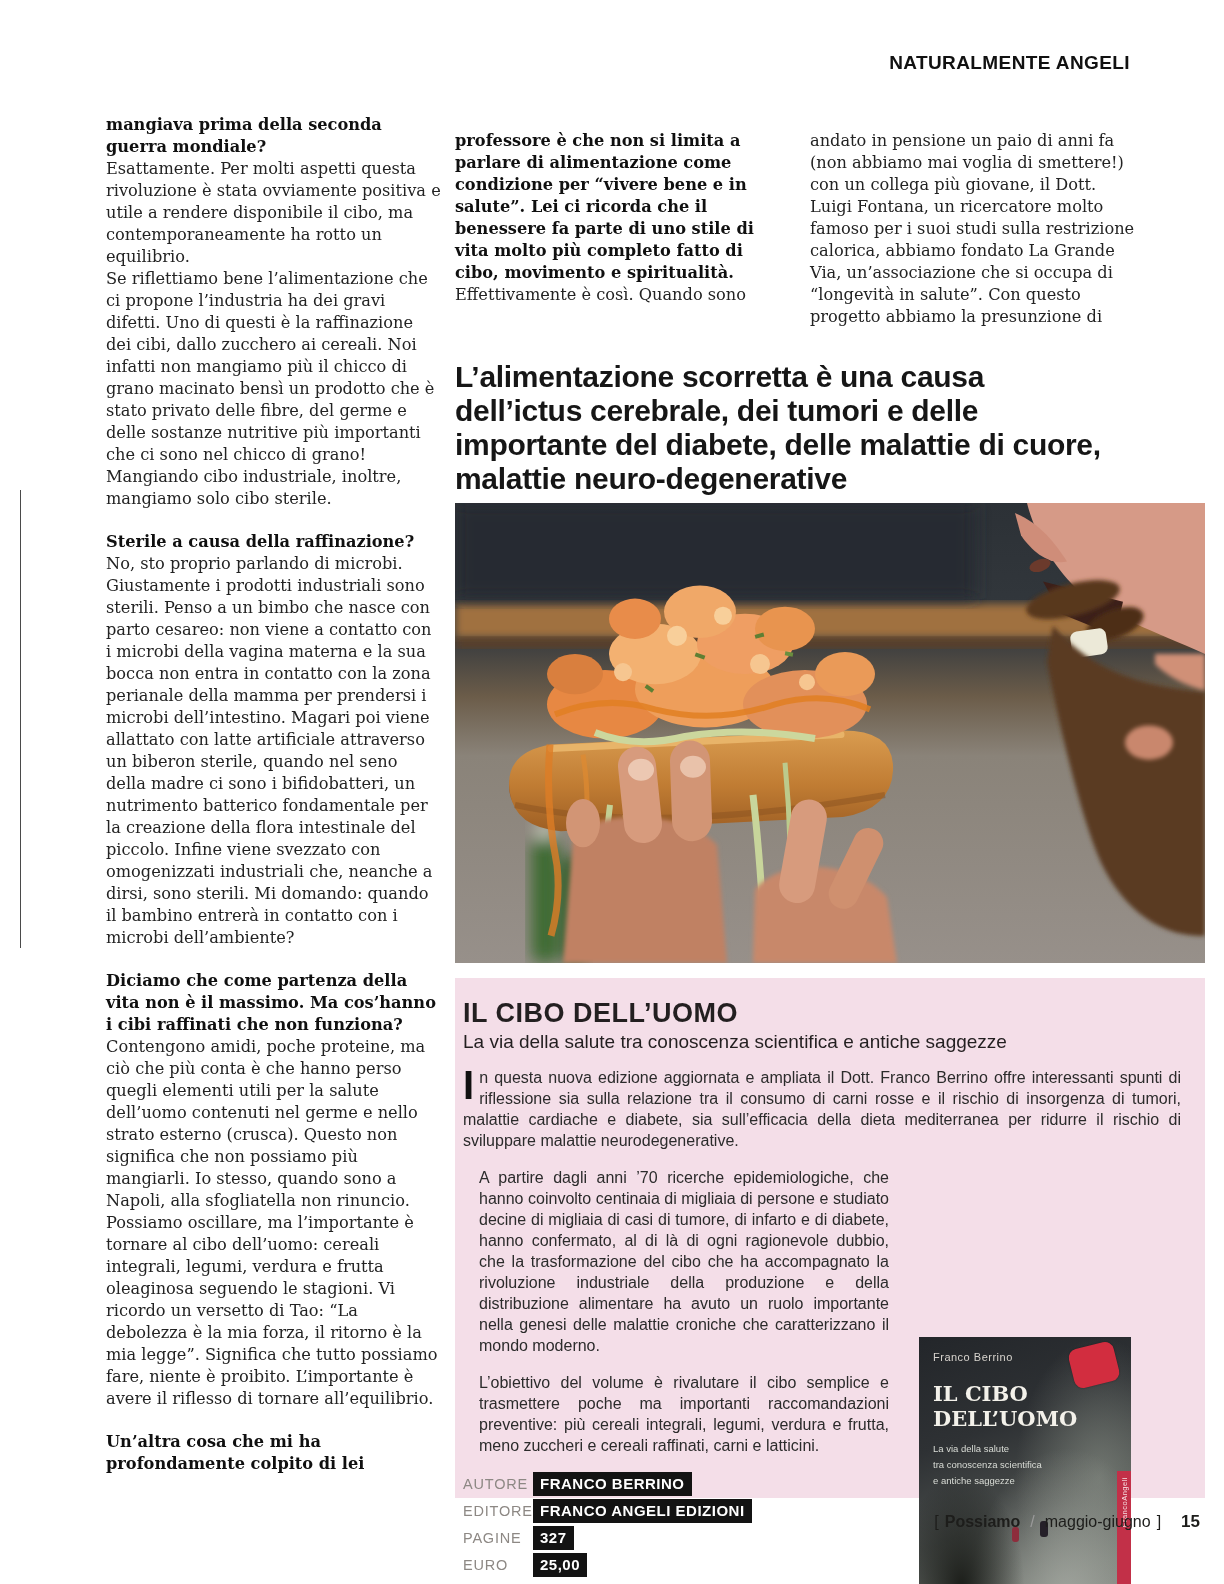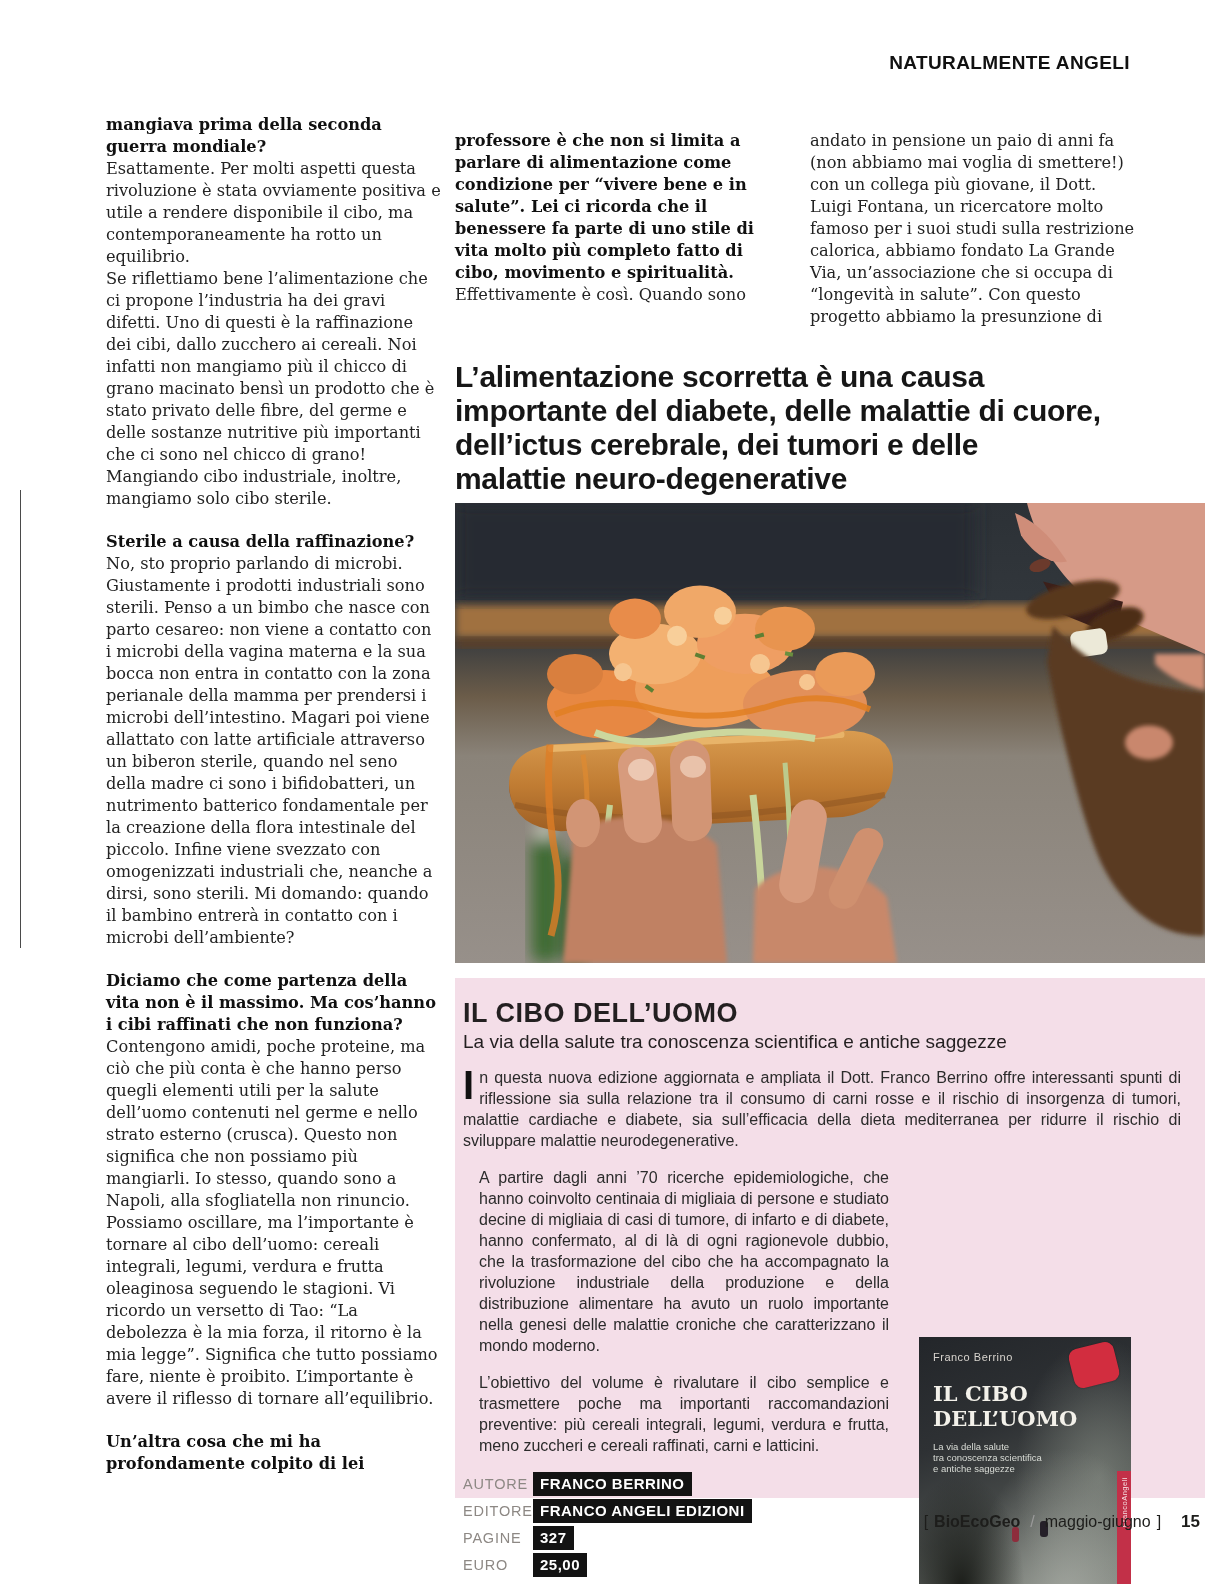--- a/index.html
+++ b/index.html
@@ -54,21 +54,21 @@
   
   .cover{position:absolute;left:456px;top:170px;width:212px;height:312px;overflow:hidden;
       background:
         radial-gradient(90px 160px at 20% 80%, rgba(20,22,18,.9), rgba(20,22,18,0) 70%),
         radial-gradient(140px 220px at 70% 85%, rgba(168,172,165,.85), rgba(168,172,165,0) 70%),
         radial-gradient(120px 200px at 85% 45%, rgba(130,136,128,.7), rgba(130,136,128,0) 70%),
         linear-gradient(160deg,#23262a 0%,#2e3134 30%,#4a4e4c 55%,#6f746e 75%,#8b908a 100%);}
   .cover-author{position:absolute;top:14px;left:14px;font-size:11px;color:#d8d4ce;letter-spacing:.5px;}
   .cover-title{position:absolute;top:44px;left:14px;font-family:"DejaVu Serif",serif;font-weight:bold;
       font-size:21px;line-height:25px;color:#f3f1ea;white-space:pre-line;}
-  .cover-sub{position:absolute;top:104px;left:14px;font-size:9.5px;line-height:11px;color:#d9dcd6;white-space:pre-line;}
+  .cover-sub{position:absolute;top:104px;left:14px;font-size:9.5px;line-height:16px;color:#d9dcd6;white-space:pre-line;}
   .cover-badge{position:absolute;top:8px;right:14px;width:46px;height:40px;background:#d22d3f;
       border-radius:9px;transform:rotate(-14deg);box-shadow:0 0 2px rgba(0,0,0,.4);}
   .cover-spine{position:absolute;right:0;bottom:0;width:14px;height:178px;background:#c23048;}
   .cover-spine span{display:block;writing-mode:vertical-rl;transform:rotate(180deg);
       font-size:7.5px;color:#f6dfe2;margin:6px auto 0 auto;letter-spacing:.5px;}
   .fig{position:absolute;border-radius:3px;filter:blur(.4px);}
   .fig-red{left:44%;top:61%;width:7px;height:15px;background:#8e2d3c;}
   .fig-dark{left:57%;top:59%;width:8px;height:16px;background:#252029;}
 
   
@@ -103,22 +103,22 @@
     <p class="q">professore è che non si limita a parlare di alimentazione come condizione per “vivere bene e in salute”. Lei ci ricorda che il benessere fa parte di uno stile di vita molto più completo fatto di cibo, movimento e spiritualità.</p>
     <p>Effettivamente è così. Quando sono</p>
   </div>
 
   <div class="col col3">
     <p>andato in pensione un paio di anni fa (non abbiamo mai voglia di smettere!) con un collega più giovane, il Dott. Luigi Fontana, un ricercatore molto famoso per i suoi studi sulla restrizione calorica, abbiamo fondato La Grande Via, un’associazione che si occupa di “longevità in salute”.  Con questo progetto abbiamo la presunzione di</p>
   </div>
 
   <div class="pullquote">
     <div>L’alimentazione scorretta è una causa</div>
+    <div>dell’ictus cerebrale, dei tumori e delle</div>
     <div>importante del diabete, delle malattie di cuore,</div>
-    <div>dell’ictus cerebrale, dei tumori e delle</div>
     <div>malattie neuro-degenerative</div>
   </div>
 
   <div class="photo">
     <svg viewBox="0 0 750 457" preserveAspectRatio="none">
       <defs>
         <filter id="b8">
             <feGaussianBlur stdDeviation="8"></feGaussianBlur>
           </filter>
         <filter id="b4">
@@ -263,16 +263,16 @@
         <div class="fig fig-red"></div>
         <div class="fig fig-dark"></div>
         <div class="cover-spine">
           <span>FrancoAngeli</span>
         </div>
       </div>
     </div>
   </div>
 
   <div class="footer">
-    <span class="bracket">[</span><span class="mag">BioEcoGeo</span><span class="slash">/</span><span class="issue">maggio-giugno</span><span class="bracket">]</span><span class="pagenum">15</span>
+    <span class="bracket">[</span><span class="mag">Possiamo</span><span class="slash">/</span><span class="issue">maggio-giugno</span><span class="bracket">]</span><span class="pagenum">15</span>
   </div>
 
 </div>
 
 </body></html>

